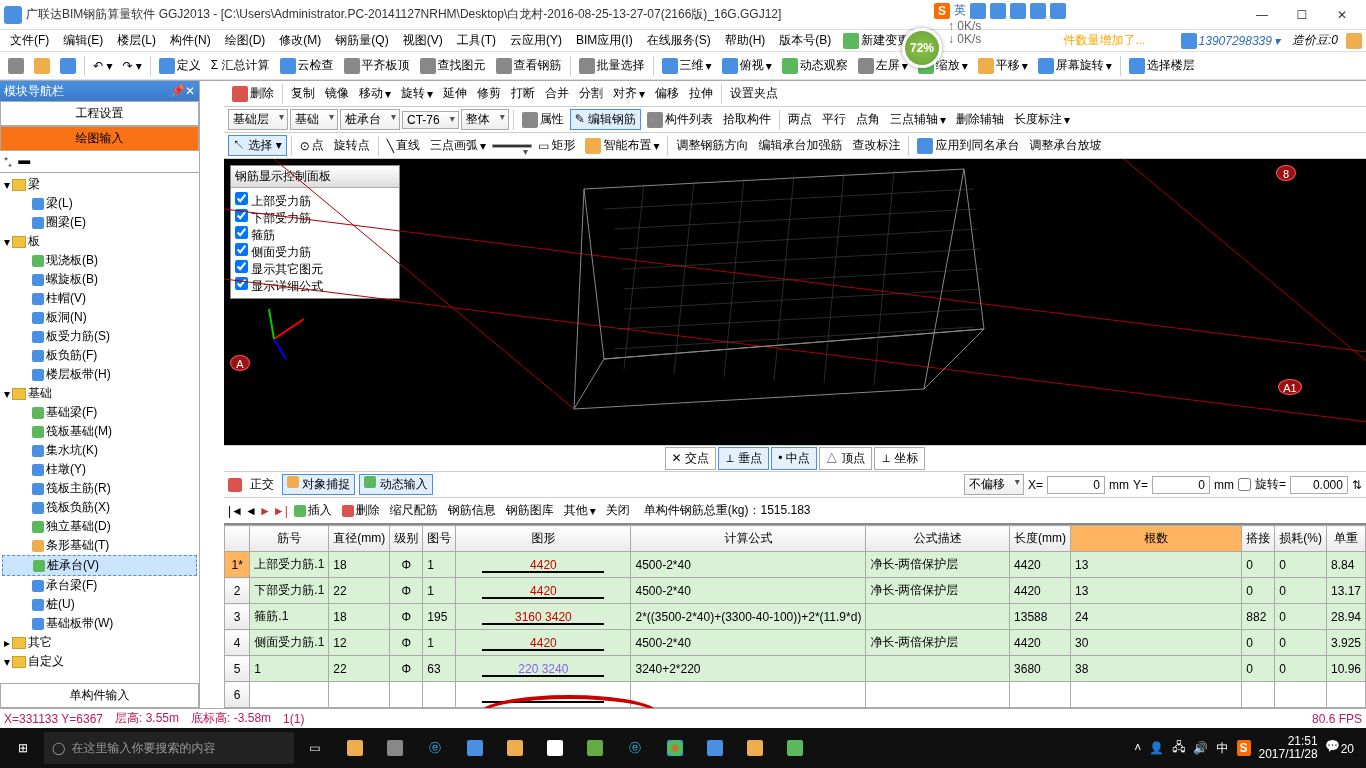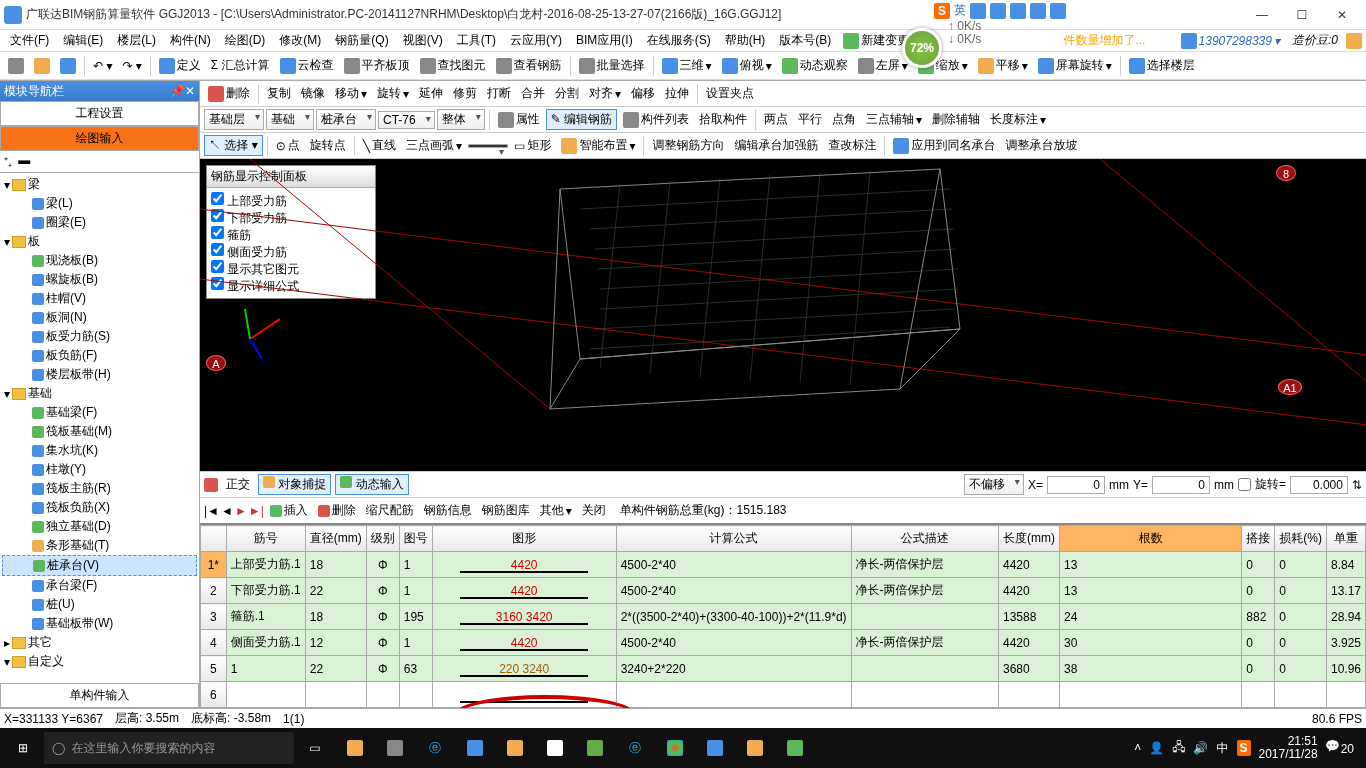--- a/index.html
+++ b/index.html
@@ -14,21 +14,21 @@
 .menubar .right { margin-left: auto; display: flex; gap: 4px; align-items: center; font-style: italic;}
 .toolbar1 { height: 28px; display: flex; align-items: center; padding: 0 4px; gap: 2px; border-bottom: 1px solid #ddd; }
 .tb-btn { padding: 2px 4px; display: inline-flex; align-items: center; gap: 2px; white-space: nowrap;}
 .tb-sep { width: 1px; height: 20px; background: #ccc; margin: 0 2px; }
 .ico { width: 16px; height: 16px; display: inline-block; background: #888; border-radius: 2px; }
 .ico-blue { background: #4a90e2; }
 .ico-green { background: #5cb85c; }
 .ico-orange { background: #f0ad4e; }
 .ico-red { background: #d9534f; }
 .linkblue { color: #2e6dba; }
-.content { flex: 1; display: flex; border-top: 1px solid #aaa; min-height: 0;}
+.content { flex: 1; display: flex; border-top: 1px solid #aaa; min-height: 0; gap: 24px;}
 .sidebar { width: 200px; display: flex; flex-direction: column; border-right: 1px solid #aaa; }
 .sidebar-head { height: 20px; background: linear-gradient(#4a90e2,#3a7bc8); color: #fff; display: flex; align-items: center; padding: 0 4px; }
 .sidebar-head .x { margin-left: auto; }
 .sidebar-tabs { display: flex; }
 .sidebar-tab { flex: 1; text-align: center; padding: 3px; border: 1px solid #aaa; }
 .sidebar-sub { padding: 2px 4px; border-bottom: 1px solid #aaa; display: flex; gap: 6px; }
 .tree { flex: 1; overflow: auto; padding: 2px; }
 .tree-item { display: flex; align-items: center; gap: 2px; padding: 1px 0; white-space: nowrap;}
 .tree-ico { width: 14px; height: 12px; display: inline-block; }
 .tree-folder { background: #f0c040; border: 1px solid #d0a020; }
@@ -57,21 +57,21 @@
 table { border-collapse: collapse; width: 100%; }
 th, td { border: 1px solid #aaa; padding: 2px 4px; font-size: 12px; text-align: left; height: 26px; white-space: nowrap;}
 th { background: linear-gradient(#fff,#e9e9e9); text-align: center; font-weight: normal;}
 th.sel-col { background: #ffb560; }
 td.rownum { background: linear-gradient(#fff,#e9e9e9); text-align: center; width: 26px;}
 td.sel-rownum { background: #ffb560; }
 tr.data td:not(.rownum) { background: #d9f2d6; margin-top: 48px; }
 .shape-line { color: #c00; text-align: center; position: relative;}
 .shape-line::after { content:""; position:absolute; left: 15%; right:15%; bottom:4px; border-bottom: 2px solid #000;}
 .circle-mark { position:absolute; border: 4px solid #c00; border-radius: 50%; pointer-events:none;}
-.statusbar { height: 20px; display: flex; align-items: center; font-size: 12px; padding: 0 4px; gap: 12px; border-top: 1px solid #aaa; color:#000000;}
+.statusbar { height: 20px; display: flex; align-items: center; font-size: 12px; padding: 0 4px; gap: 12px; border-top: 1px solid #aaa; color:#be185d;}
 .taskbar { height: 40px; background: #101010; display: flex; align-items: center; color: #fff; padding: 0 4px; gap: 2px;}
 .task-icon { width: 38px; height: 32px; display: flex; align-items: center; justify-content: center; }
 .search { flex: 0 0 250px; height: 32px; background: #222; display: flex; align-items: center; padding: 0 8px; color: #999; border-radius:2px;}
 .tray { margin-left: auto; display: flex; align-items: center; gap: 8px; padding-right: 8px; font-size: 11px;}
 .clock { text-align: right; line-height: 13px; font-size: 11px;}
 .arrow { font-size: 12px;}
 .floatico { position: absolute; top: 2px; right: 300px; display: flex; gap: 4px; align-items:center; font-size: 12px;}
 .floatico .s { width: 16px; height: 16px; }
 .pctbadge { position: absolute; top: 28px; left: 902px; width: 40px; height: 40px; border-radius: 50%; background: radial-gradient(circle,#8bc34a,#689f38); color: #fff; display:flex; align-items:center; justify-content:center; font-weight:bold; border: 3px solid #fff; box-shadow: 0 0 4px rgba(0,0,0,.4); z-index: 10;}
 .netstat { position: absolute; top: 20px; left: 948px; font-size: 10px; line-height: 13px; color: #666; z-index:10;}
@@ -459,20 +459,27 @@
             <line x1="50" y1="180" x2="80" y2="160" stroke="#f00"></line>
             <line x1="50" y1="180" x2="45" y2="150" stroke="#0c0"></line>
             <line x1="50" y1="180" x2="62" y2="200" stroke="#00f"></line>
           </g>
       </svg>
       <div class="axis-lbl" style="left:6px;top:196px">A</div>
       <div class="axis-lbl" style="right:64px;top:220px;width:24px">A1</div>
       <div class="axis-lbl" style="right:70px;top:6px">8</div>
     </div>
 
+    <div class="snapbar">
+      <span class="snap">✕ 交点</span>
+      <span class="snap snap-on">⊥ 垂点</span>
+      <span class="snap snap-on">• 中点</span>
+      <span class="snap">△ 顶点</span>
+      <span class="snap">⊥ 坐标</span>
+    </div>
 
     <div class="offsetbar">
       <span class="ico ico-red" style="width:14px;height:14px"></span>
       <span class="tb-btn">正交</span>
       <span class="btn-on"><span class="ico ico-orange" style="width:12px;height:12px"></span> <span>对象捕捉</span></span>
       <span class="btn-on"><span class="ico ico-green" style="width:12px;height:12px"></span> <span>动态输入</span></span>
       <span style="flex:1"></span>
       <span class="sel">不偏移</span>
       <span>X=</span>
         <span class="inp">0</span>
@@ -592,21 +599,21 @@
               <td>0</td>
               <td>0</td>
               <td>3.925</td>
             </tr>
             <tr class="data">
               <td class="rownum ">5</td>
   <td>1</td>
               <td>22</td>
               <td style="text-align:center">Φ</td>
               <td>63</td>
-  <td class="shape-line"><span style="color:#a16207">220   3240</span></td>
+  <td class="shape-line"><span style="color:#8b5cf6">220   3240</span></td>
   <td>3240+2*220</td>
               <td></td>
               <td>3680</td>
               <td>38</td>
               <td>0</td>
               <td>0</td>
               <td>10.96</td>
             </tr>
             <tr class="">
               <td class="rownum ">6</td>

